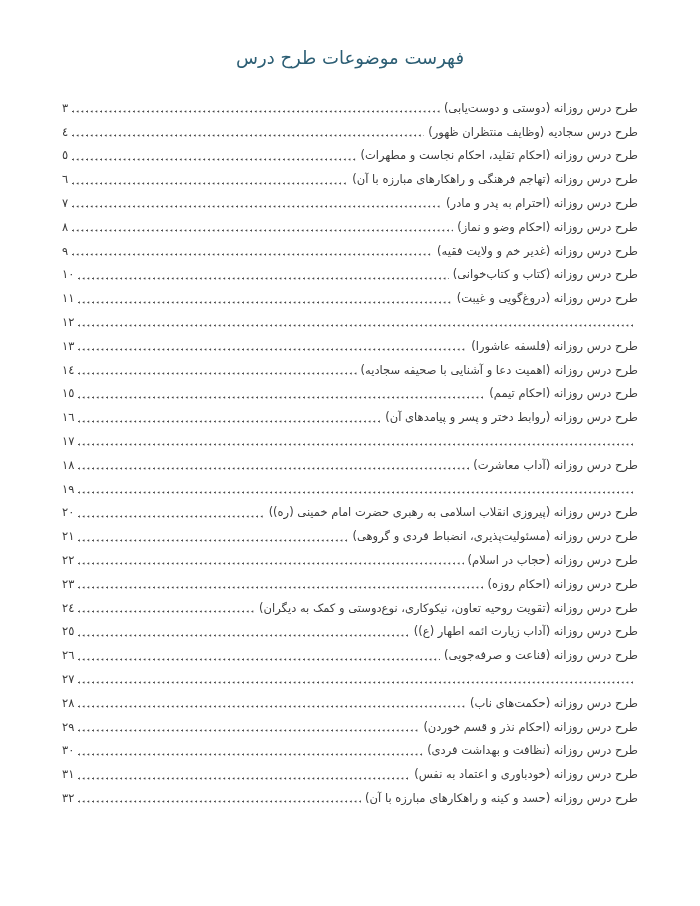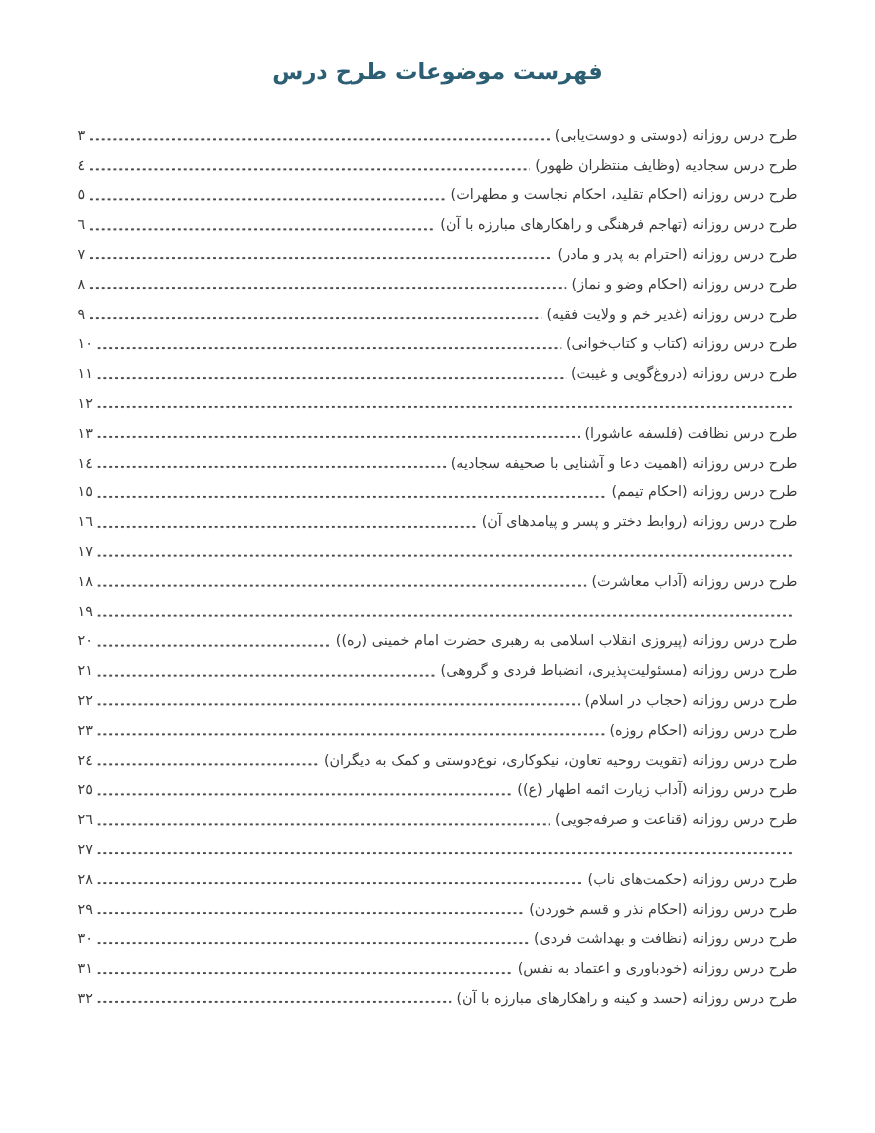--- a/index.html
+++ b/index.html
@@ -19,21 +19,21 @@
     height: 906px;
     padding: 44px 62px 0 62px;
     direction: rtl;
     background: #ffffff;
   }
   .doc-title {
     margin: 0 0 24px 0;
     text-align: center;
     font-size: 18px;
     line-height: 28px;
-    font-weight: bold;
+    font-weight: normal;
     color: #2c5e74;
   }
   .toc {
     width: 100%;
   }
   .toc-row {
     display: flex;
     align-items: center;
     height: 23.8px;
     font-size: 11.5px;
@@ -126,21 +126,21 @@
     <span class="dot-leader"></span>
     <span class="toc-page">١١</span>
   </div>
 
   <div class="toc-row">
     <span class="dot-leader"></span>
     <span class="toc-page">١٢</span>
   </div>
 
   <div class="toc-row">
-    <span class="toc-label">طرح درس نظافت (فلسفه عاشورا)</span>
+    <span class="toc-label">طرح درس روزانه (فلسفه عاشورا)</span>
     <span class="dot-leader"></span>
     <span class="toc-page">١٣</span>
   </div>
 
   <div class="toc-row">
     <span class="toc-label">طرح درس روزانه (اهمیت دعا و آشنایی با صحیفه سجادیه)</span>
     <span class="dot-leader"></span>
     <span class="toc-page">١٤</span>
   </div>
 

